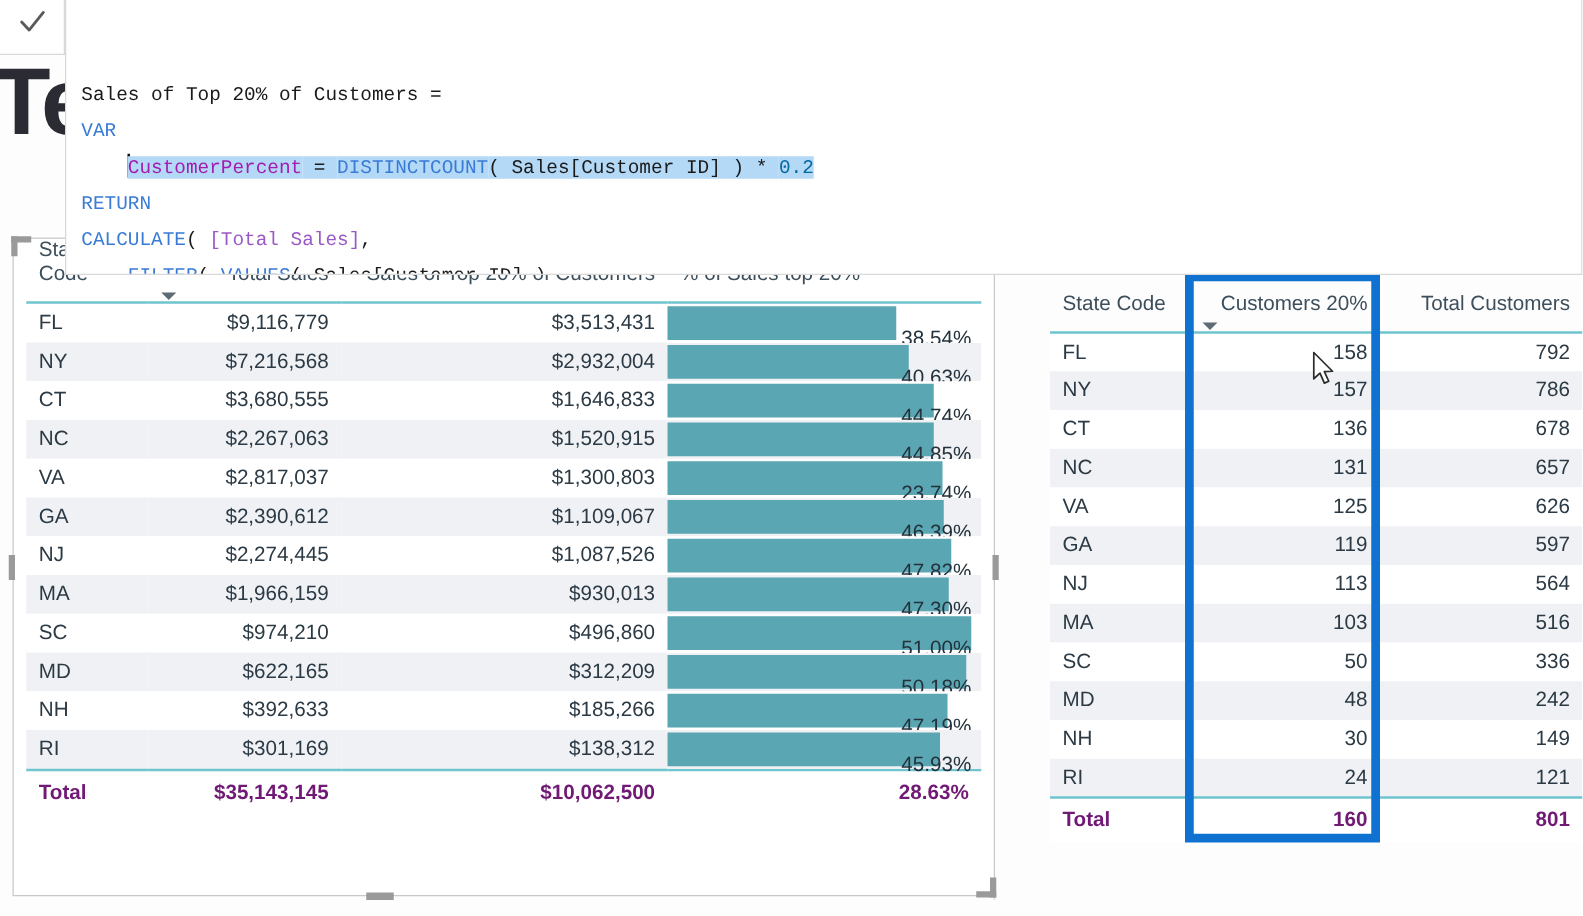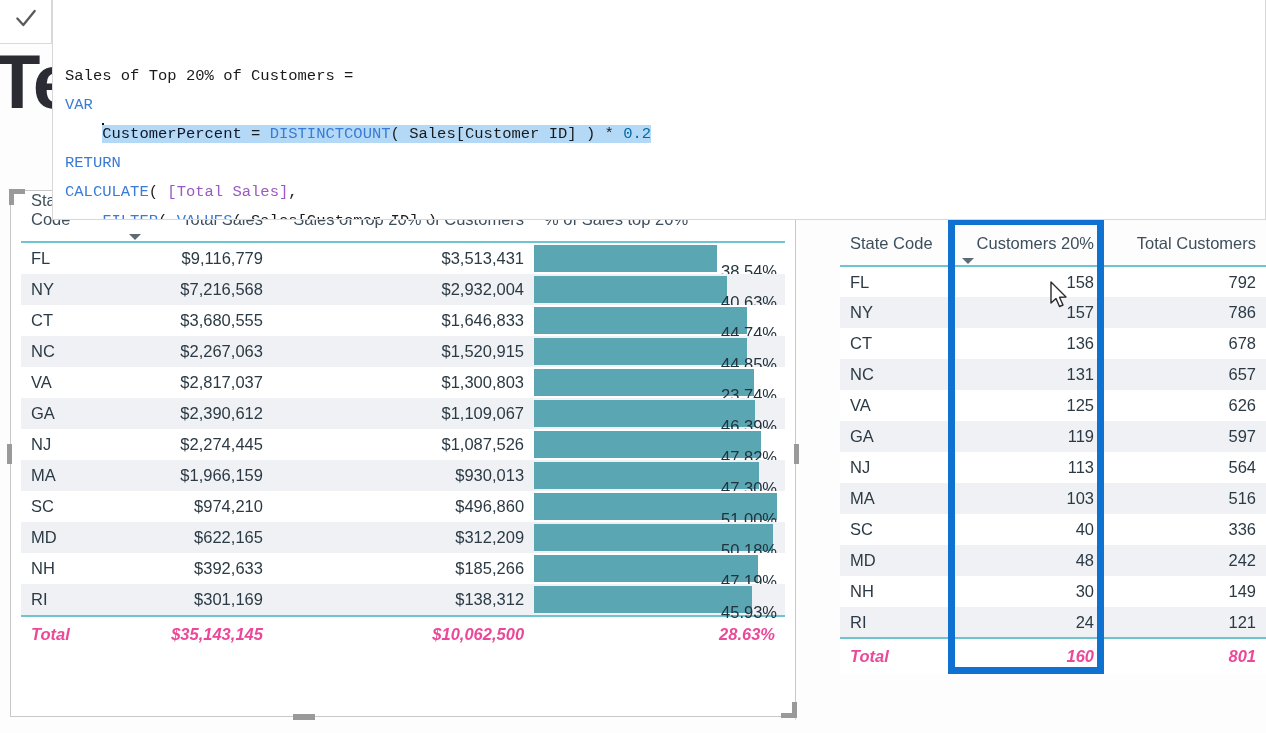--- a/index.html
+++ b/index.html
@@ -40,21 +40,21 @@
     font-size:15.5px;
     line-height:29px;
     white-space:pre;
     overflow:hidden;
   }
   .fx-line { height:29px; }
   .tok-plain { color:#1a1a1a; }
   .tok-key   { color:#3a7bd5; }
   .tok-fn    { color:#3a7bd5; }
   .tok-meas  { color:#9b59c4; }
-  .tok-var   { color:#0f172a; }
+  .tok-var   { color:#a21caf; }
   .tok-num   { color:#0369a1; }
   .sel-hl    { background:#b4d9f7; }
   .caret {
     display:inline-block; width:2px; height:19px; background:#111;
     vertical-align:-4px; margin-right:-2px;
   }
 
   
   .visual-left {
     position:absolute; left:10px; top:190px; width:786px; height:527px;
@@ -83,22 +83,22 @@
     padding-bottom:12px; font-size:16.5px;
     position:relative;
   }
   table.pbi th.num { text-align:right; }
   table.pbi td { height:31px; padding:0 10px; vertical-align:middle; font-size:16.5px; }
   table.pbi td.num { text-align:right; }
   table.pbi tbody tr:nth-child(even) td { background:#eff1f5; }
   table.pbi tbody tr:nth-child(odd)  td { background:#ffffff; }
   .hdr-rule td, .hdr-rule th { border-bottom:2px solid #6fc5cf; }
   tr.total-row td {
-    font-weight:bold; color:#ec4899; background:#ffffff !important;
-    border-top:2px solid #6fc5cf; height:36px;font-style:italic;
+    font-weight:bold; color:#701a75; background:#ffffff !important;
+    border-top:2px solid #6fc5cf; height:36px;
   }
   .sortcaret {
     position:absolute; left:10px; bottom:1px;
     width:0;height:0;border-left:6px solid transparent;border-right:6px solid transparent;
     border-top:6px solid #5e6b75;
   }
 
   
   .barcell { position:relative; padding:0 !important; }
   .barcell .bartrack { position:relative; width:100%; height:31px; }
@@ -382,21 +382,21 @@
             <td class="num">113</td>
             <td class="num">564</td>
           </tr>
           <tr>
             <td>MA</td>
             <td class="num">103</td>
             <td class="num">516</td>
           </tr>
           <tr>
             <td>SC</td>
-            <td class="num">40</td>
+            <td class="num">50</td>
             <td class="num">336</td>
           </tr>
           <tr>
             <td>MD</td>
             <td class="num">48</td>
             <td class="num">242</td>
           </tr>
           <tr>
             <td>NH</td>
             <td class="num">30</td>

